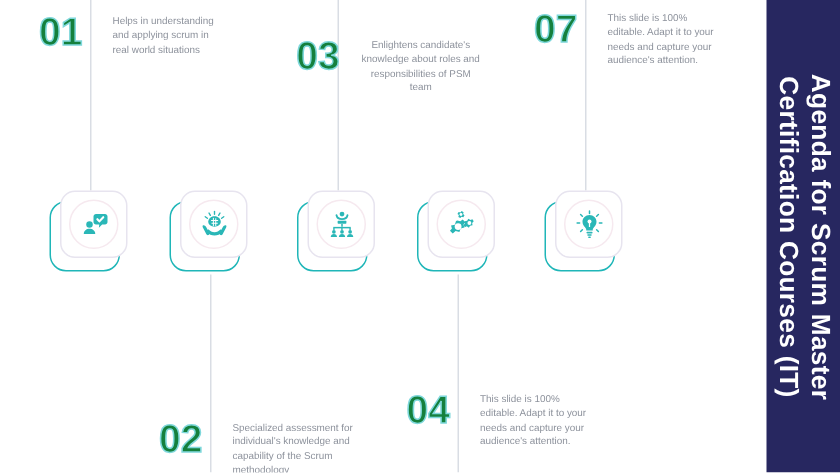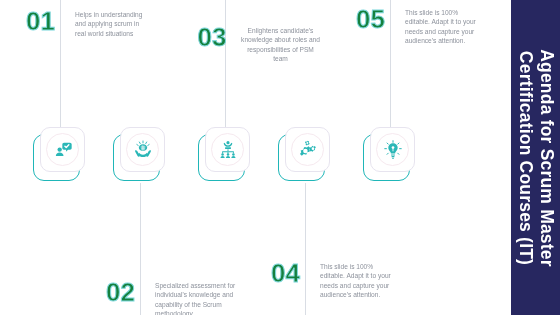--- a/index.html
+++ b/index.html
@@ -143,21 +143,21 @@
     <div class="tb-num">01</div>
     <div class="tb-body">Helps in understanding and applying scrum in real world situations</div>
   </div>
 
   <div class="textblock" style="left:191px; top:26px; width:130px;text-align:center;">
     <div class="tb-num">03</div>
     <div class="tb-body">Enlightens candidate's knowledge about roles and responsibilities of PSM team</div>
   </div>
 
   <div class="textblock" style="left:356px; top:8px; width:120px;">
-    <div class="tb-num">05</div>
+    <div class="tb-num">07</div>
     <div class="tb-body">This slide is 100% editable. Adapt it to your needs and capture your audience's attention.</div>
   </div>
 
   <div class="textblock" style="left:106px; top:262px; width:130px;margin-top:19px;">
     <div class="tb-num">02</div>
     <div class="tb-body">Specialized assessment for individual's knowledge and capability of the Scrum methodology</div>
   </div>
 
   <div class="textblock" style="left:271px; top:262px; width:125px;">
     <div class="tb-num">04</div>

